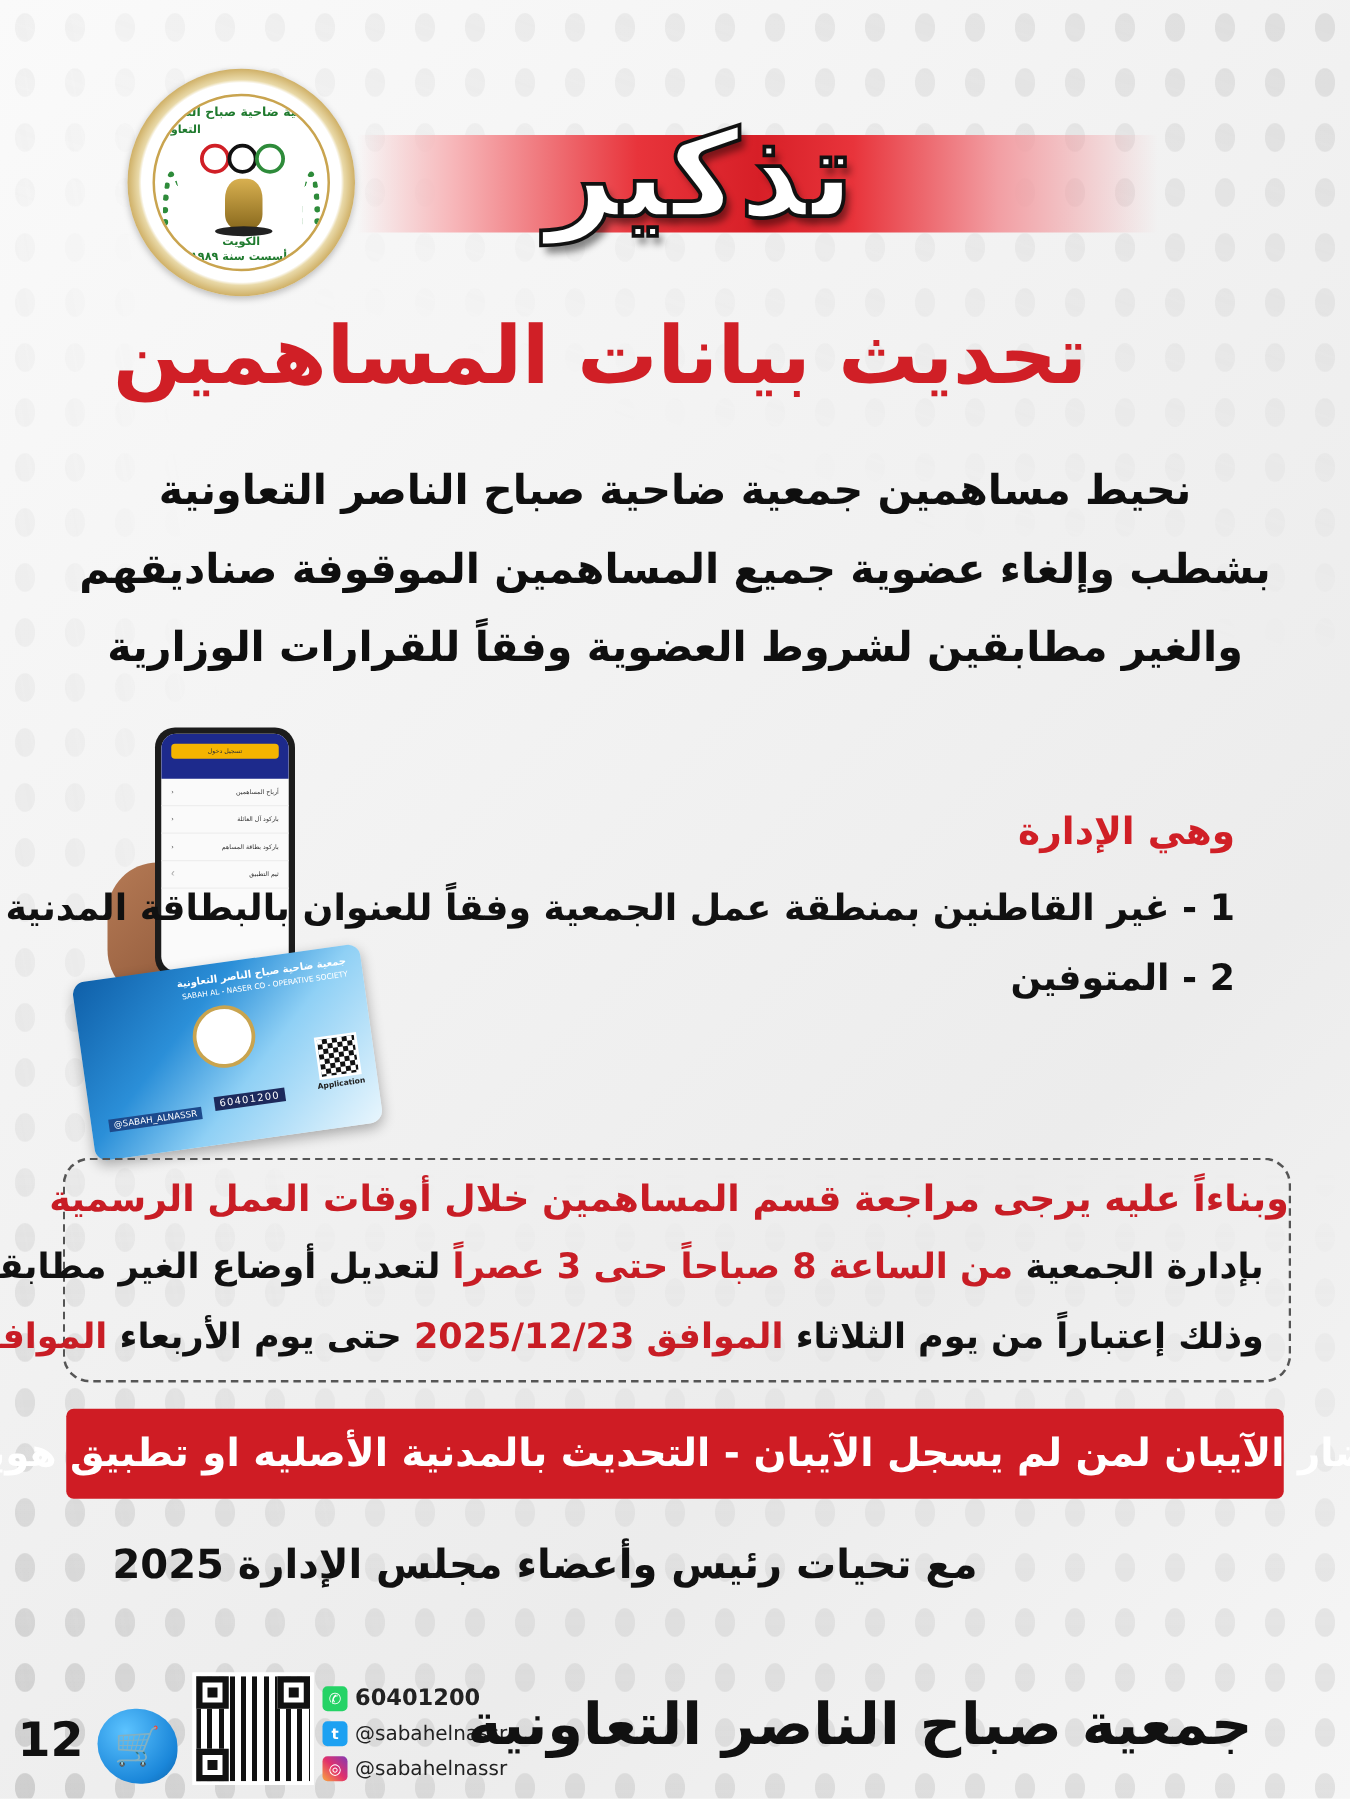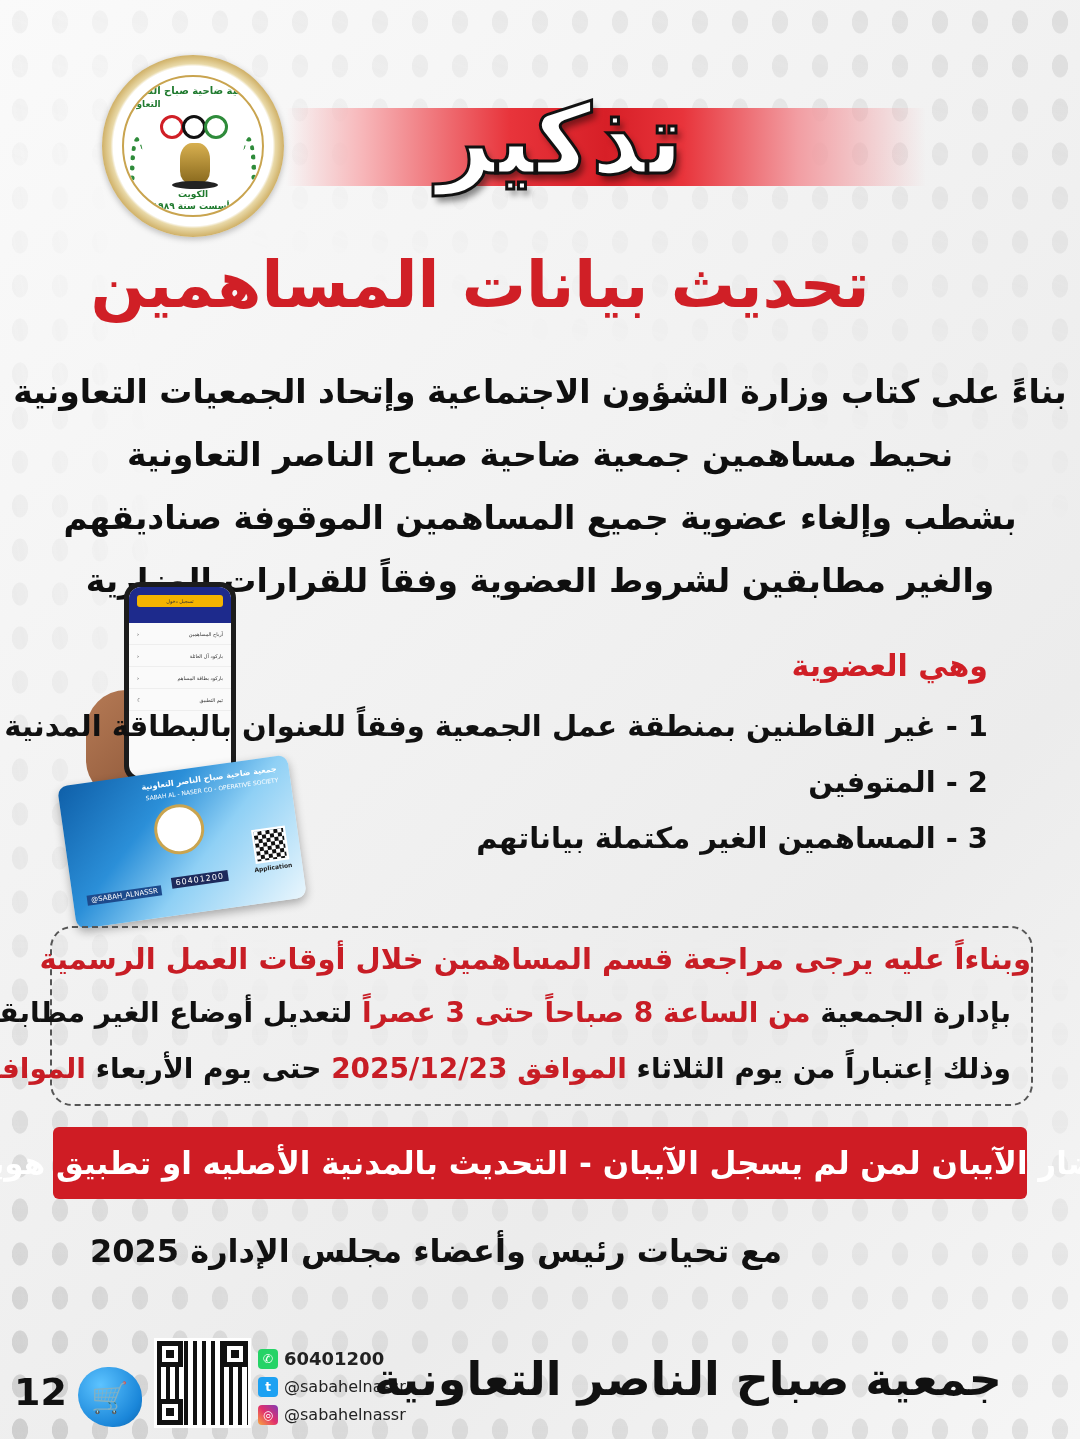--- a/index.html
+++ b/index.html
@@ -171,21 +171,20 @@
     <div class="laurel r"></div>
   </div>
 </div>
 
 <div class="abs banner"></div>
 <div class="abs title-remind">تذكير</div>
 
 <div class="abs heading">تحديث بيانات المساهمين</div>
 
 <div class="abs para">
-  <div>بناءً على كتاب وزارة الشؤون الاجتماعية وإتحاد الجمعيات التعاونية</div>
   <div>نحيط مساهمين جمعية ضاحية صباح الناصر التعاونية</div>
   <div>بشطب وإلغاء عضوية جميع المساهمين الموقوفة صناديقهم</div>
   <div>والغير مطابقين لشروط العضوية وفقاً للقرارات الوزارية</div>
 </div>
 
 <div class="abs hand"></div>
 <div class="abs phone">
   <div class="screen">
     <div class="hdr">
       <div class="btn">تسجيل دخول</div>
@@ -211,25 +210,24 @@
 <div class="abs card">
   <div class="ct">جمعية ضاحية صباح الناصر التعاونية</div>
   <div class="ce">SABAH AL - NASER CO - OPERATIVE SOCIETY</div>
   <div class="clogo"></div>
   <div class="cqr"></div>
   <div class="capp">Application</div>
   <div class="cphone">60401200</div>
   <div class="chandle">@SABAH_ALNASSR</div>
 </div>
 
-<div class="abs list-head">وهي العضوية</div>
+<div class="abs list-head">وهي الإدارة</div>
 <div class="abs list">
   <div class="item">1 - غير القاطنين بمنطقة عمل الجمعية وفقاً للعنوان بالبطاقة المدنية</div>
   <div class="item">2 - المتوفين</div>
-  <div class="item">3 - المساهمين الغير مكتملة بياناتهم</div>
 </div>
 
 <div class="abs notice">
   <div class="n1">وبناءاً عليه يرجى مراجعة قسم المساهمين خلال أوقات العمل الرسمية</div>
   <div class="n2">
     <span>بإدارة الجمعية</span>
     <span class="red">من الساعة 8 صباحاً حتى 3 عصراً</span>
     <span>لتعديل أوضاع الغير مطابقين لشروط العضوية</span>
   </div>
   <div class="n3">

